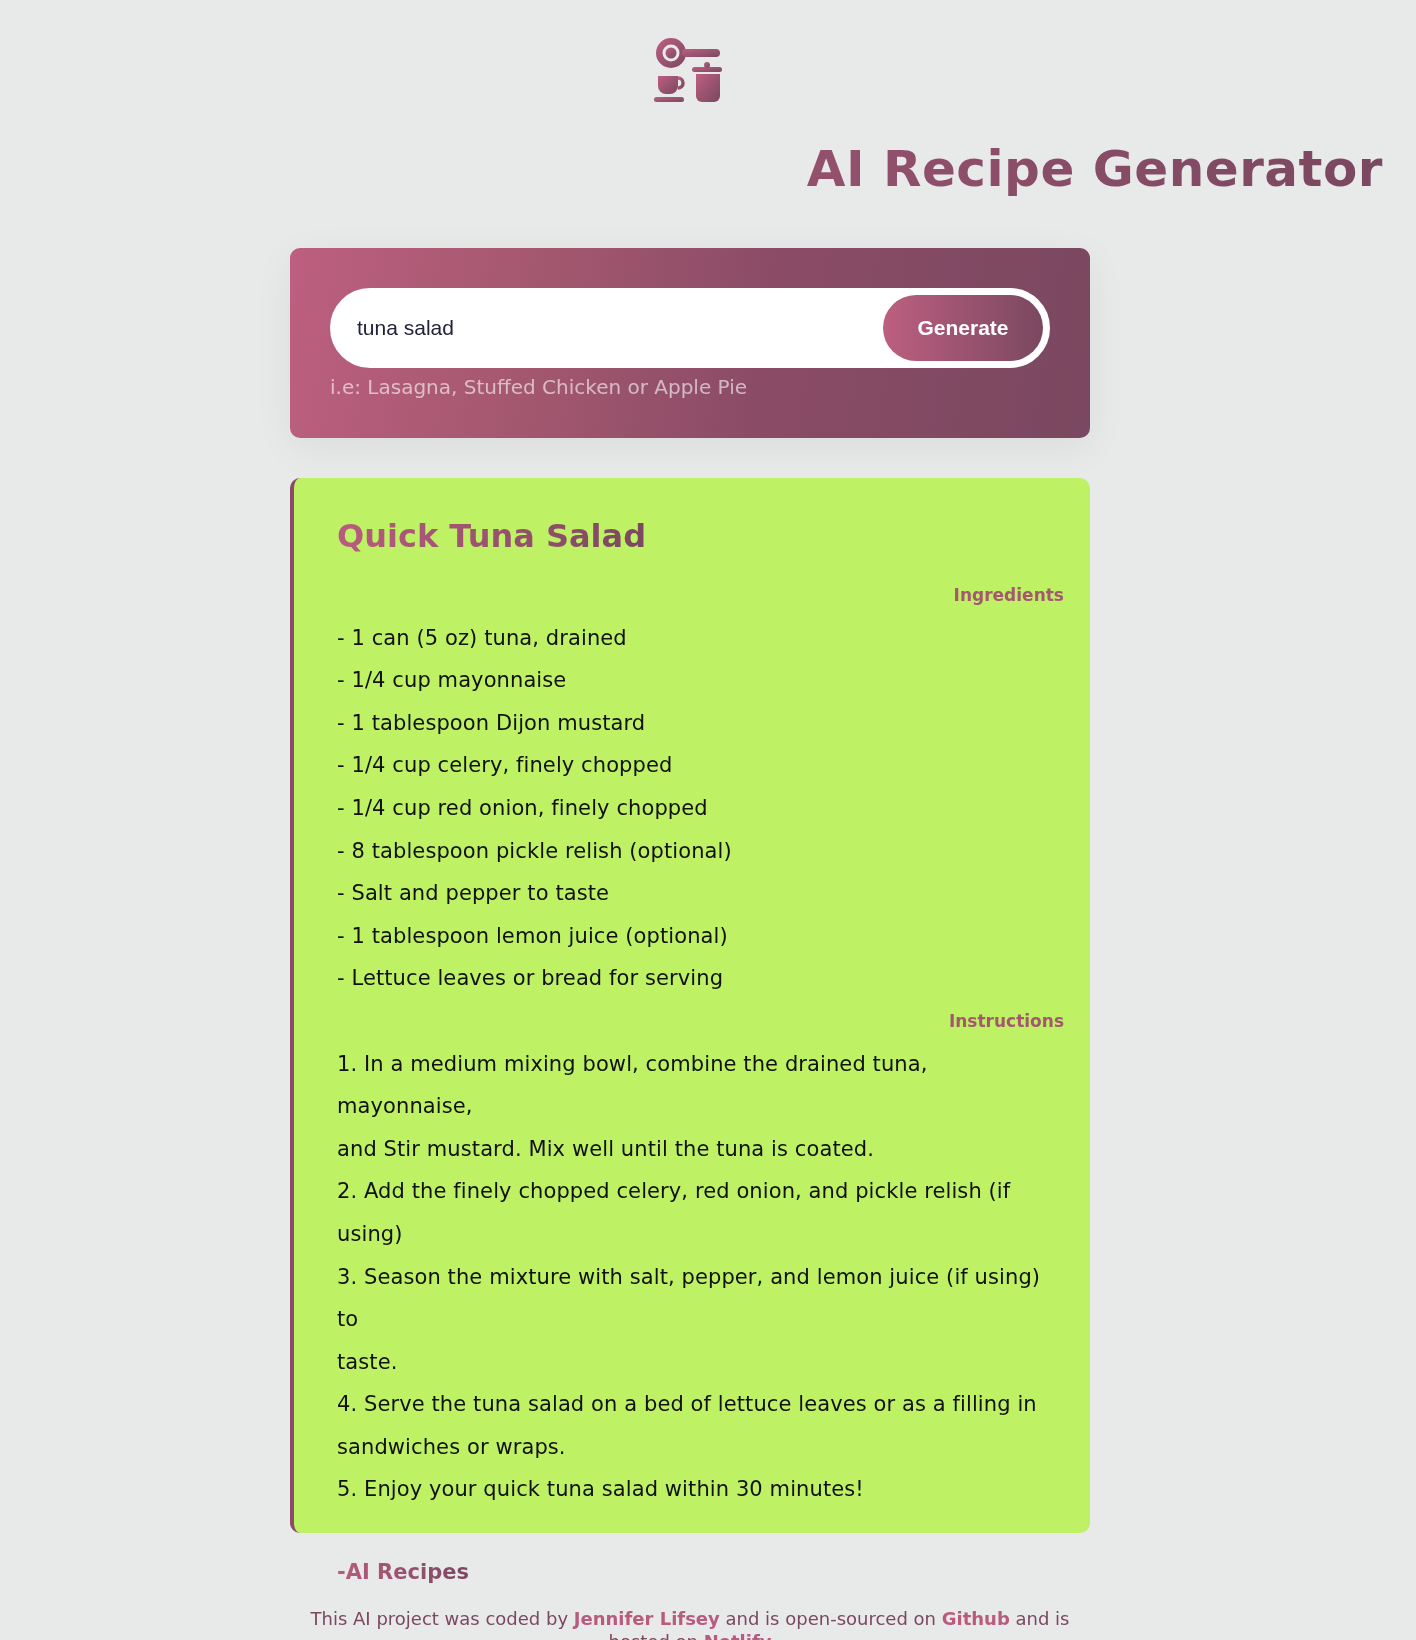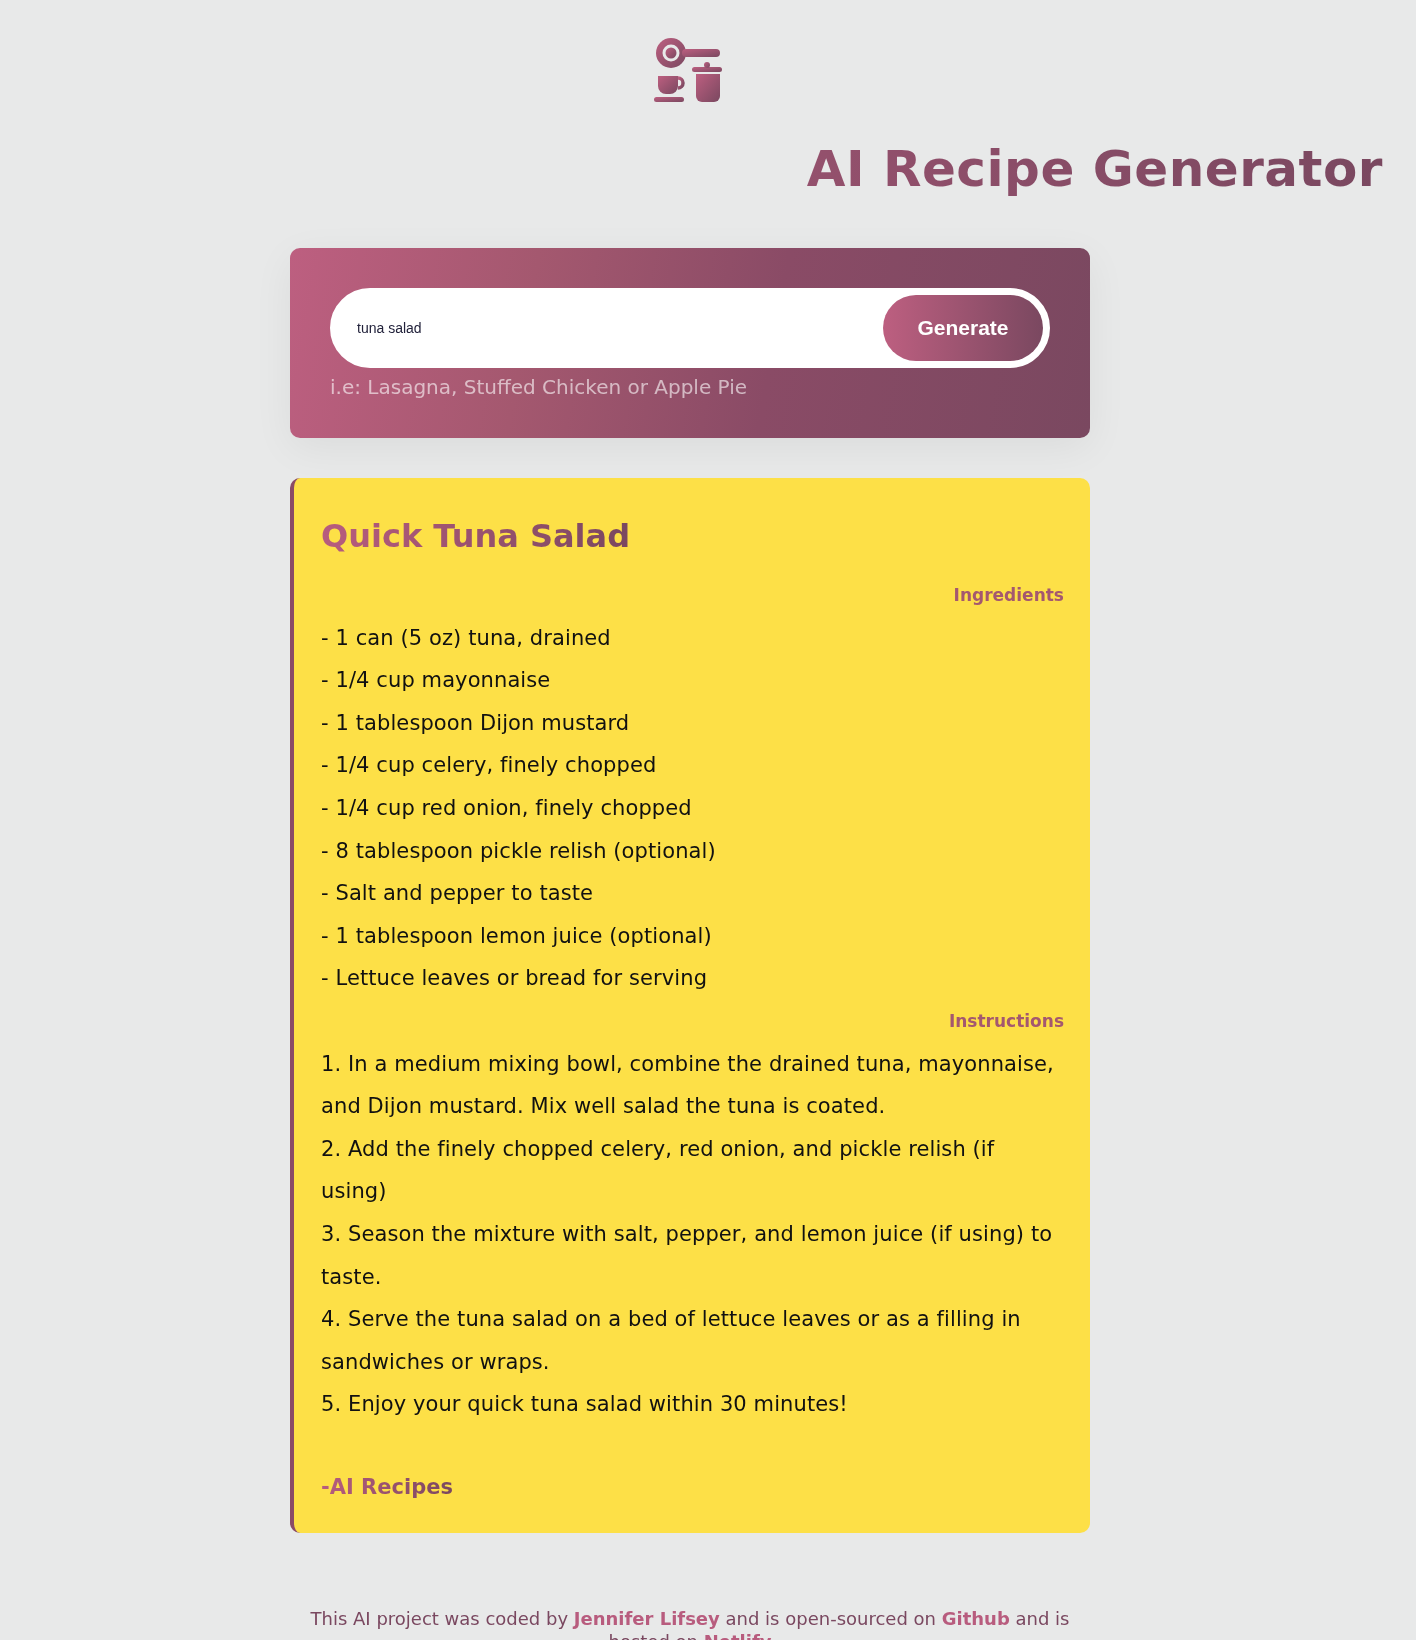--- a/index.html
+++ b/index.html
@@ -60,21 +60,21 @@
     position: absolute;
     left: 0;
     top: 0;
     width: 540px;
     height: 70px;
     border: none;
     outline: none;
     background: transparent;
     padding-left: 22px;
     font-family: "Liberation Sans", sans-serif;
-    font-size: 14px;
+    font-size: 21px;
     color: #22223b;
     border-radius: 40px;
   }
   .generate-btn {
     position: absolute;
     right: 2px;
     top: 2px;
     width: 160px;
     height: 66px;
     border-radius: 33px;
@@ -92,24 +92,24 @@
     top: 127px;
     font-size: 20px;
     color: rgba(255,255,255,0.6);
   }
   .recipe-card {
     position: absolute;
     left: 290px;
     top: 478px;
     width: 800px;
     height: 1055px;
-    background: #fde047;
+    background: #bef264;
     border-radius: 10px;
     border-left: 4px solid #8a4b66;
-    padding: 38px 26px 30px 27px;
+    padding: 38px 26px 30px 43px;
   }
   .recipe-title {
     font-size: 32px;
     font-weight: bold;
     background: linear-gradient(90deg, #b85c7e, #7a4860);
     -webkit-background-clip: text;
     background-clip: text;
     color: transparent;
     display: inline-block;
     margin-bottom: 18px;
@@ -201,21 +201,21 @@
       <div class="line">- 1/4 cup red onion, finely chopped</div>
       <div class="line">- 8 tablespoon pickle relish (optional)</div>
       <div class="line">- Salt and pepper to taste</div>
       <div class="line">- 1 tablespoon lemon juice (optional)</div>
       <div class="line">- Lettuce leaves or bread for serving</div>
     </div>
 
     <div class="section-heading">Instructions</div>
     <div>
       <div class="line">1. In a medium mixing bowl, combine the drained tuna, mayonnaise,</div>
-      <div class="line">and Dijon mustard. Mix well salad the tuna is coated.</div>
+      <div class="line">and Stir mustard. Mix well until the tuna is coated.</div>
       <div class="line">2. Add the finely chopped celery, red onion, and pickle relish (if using)</div>
       <div class="line">3. Season the mixture with salt, pepper, and lemon juice (if using) to</div>
       <div class="line">taste.</div>
       <div class="line">4. Serve the tuna salad on a bed of lettuce leaves or as a filling in</div>
       <div class="line">sandwiches or wraps.</div>
       <div class="line">5. Enjoy your quick tuna salad within 30 minutes!</div>
     </div>
 
     <div class="signature">-AI Recipes</div>
   </div>

